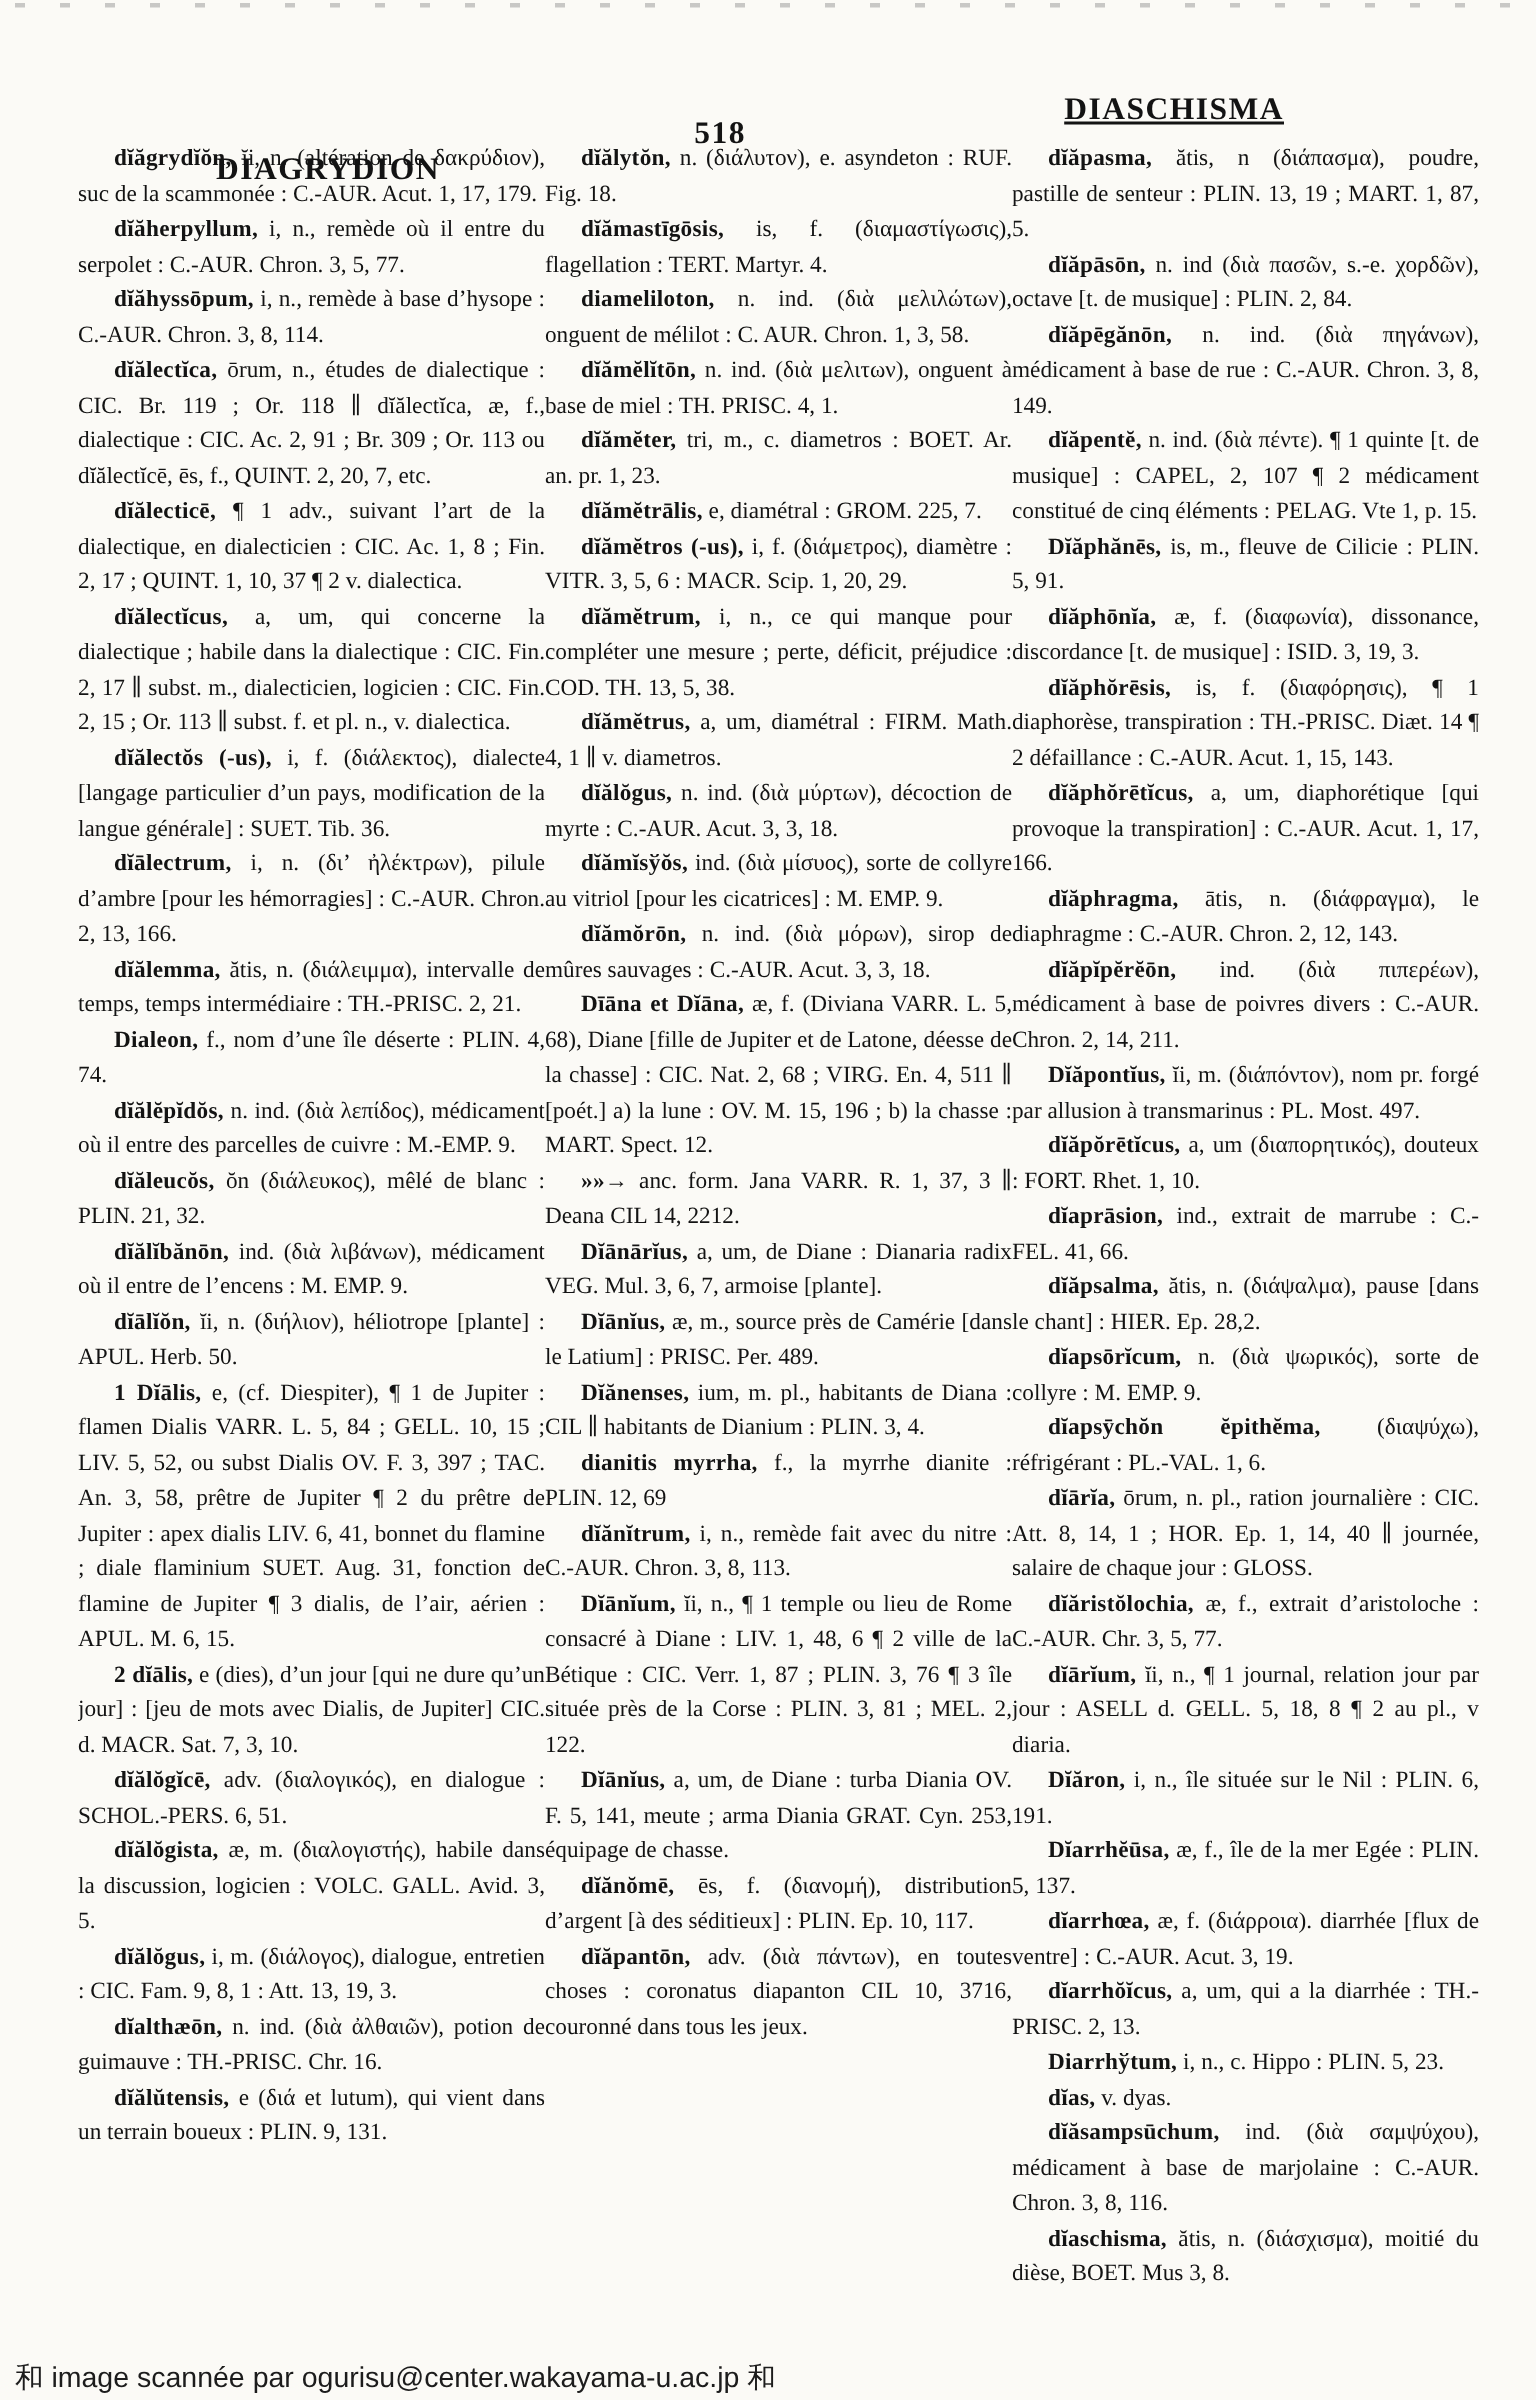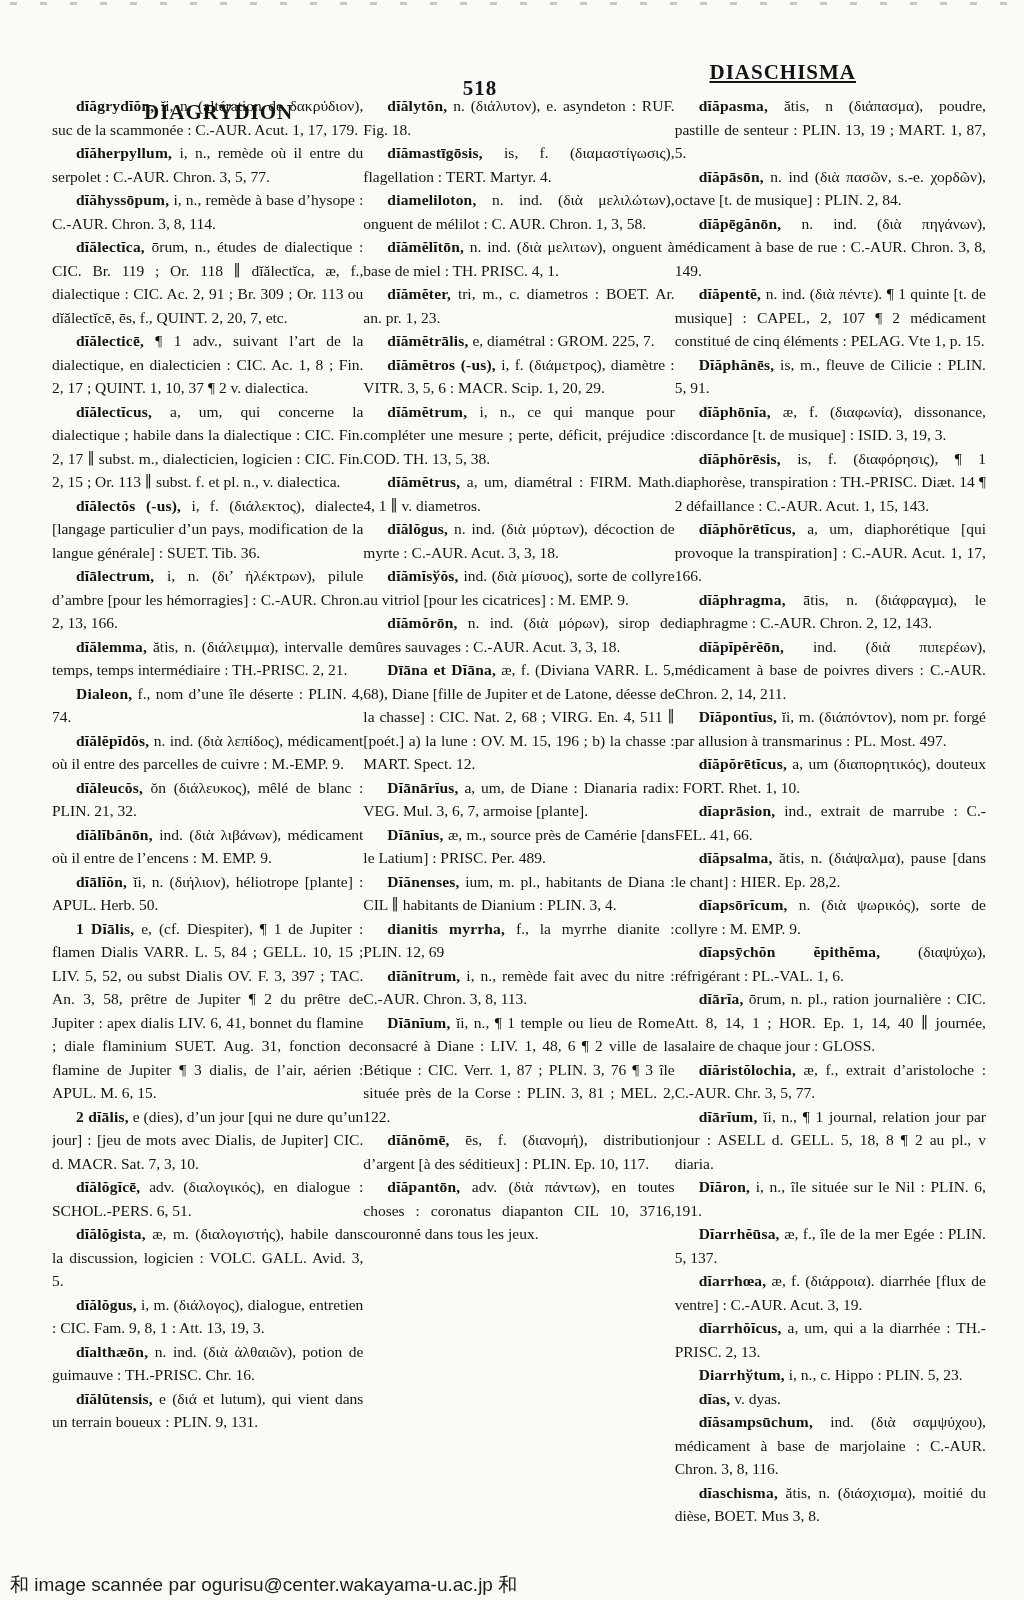--- a/index.html
+++ b/index.html
@@ -88,26 +88,28 @@
         <p class="entry"><b>dĭămĕlĭtōn,</b> n. ind. (διὰ μελιτων), onguent à base de miel : TH. PRISC. 4, 1.</p>
         <p class="entry"><b>dĭămĕter,</b> tri, m., c. diametros : BOET. Ar. an. pr. 1, 23.</p>
         <p class="entry"><b>dĭămĕtrālis,</b> e, diamétral : GROM. 225, 7.</p>
         <p class="entry"><b>dĭămĕtros (-us),</b> i, f. (διάμετρος), diamètre : VITR. 3, 5, 6 : MACR. Scip. 1, 20, 29.</p>
         <p class="entry"><b>dĭămĕtrum,</b> i, n., ce qui manque pour compléter une mesure ; perte, déficit, préjudice : COD. TH. 13, 5, 38.</p>
         <p class="entry"><b>dĭămĕtrus,</b> a, um, diamétral : FIRM. Math. 4, 1 ∥ v. diametros.</p>
         <p class="entry"><b>dĭălŏgus,</b> n. ind. (διὰ μύρτων), décoction de myrte : C.-AUR. Acut. 3, 3, 18.</p>
         <p class="entry"><b>dĭămĭsўŏs,</b> ind. (διὰ μίσυος), sorte de collyre au vitriol [pour les cicatrices] : M. EMP. 9.</p>
         <p class="entry"><b>dĭămŏrōn,</b> n. ind. (διὰ μόρων), sirop de mûres sauvages : C.-AUR. Acut. 3, 3, 18.</p>
         <p class="entry"><b>Dīāna et Dĭāna,</b> æ, f. (Diviana VARR. L. 5, 68), Diane [fille de Jupiter et de Latone, déesse de la chasse] : CIC. Nat. 2, 68 ; VIRG. En. 4, 511 ∥ [poét.] a) la lune : OV. M. 15, 196 ; b) la chasse : MART. Spect. 12.</p>
+        <p class="entry"><b>»»→</b> anc. form. Jana VARR. R. 1, 37, 3 ∥ Deana CIL 14, 2212.</p>
         <p class="entry"><b>Dĭānārĭus,</b> a, um, de Diane : Dianaria radix VEG. Mul. 3, 6, 7, armoise [plante].</p>
         <p class="entry"><b>Dĭānĭus,</b> æ, m., source près de Camérie [dans le Latium] : PRISC. Per. 489.</p>
         <p class="entry"><b>Dĭănenses,</b> ium, m. pl., habitants de Diana : CIL ∥ habitants de Dianium : PLIN. 3, 4.</p>
         <p class="entry"><b>dianitis myrrha,</b> f., la myrrhe dianite : PLIN. 12, 69</p>
         <p class="entry"><b>dĭănĭtrum,</b> i, n., remède fait avec du nitre : C.-AUR. Chron. 3, 8, 113.</p>
         <p class="entry"><b>Dĭānĭum,</b> ĭi, n., ¶ 1 temple ou lieu de Rome consacré à Diane : LIV. 1, 48, 6 ¶ 2 ville de la Bétique : CIC. Verr. 1, 87 ; PLIN. 3, 76 ¶ 3 île située près de la Corse : PLIN. 3, 81 ; MEL. 2, 122.</p>
+        <p class="entry"><b>Dĭānĭus,</b> a, um, de Diane : turba Diania OV. F. 5, 141, meute ; arma Diania GRAT. Cyn. 253, équipage de chasse.</p>
         <p class="entry"><b>dĭănŏmē,</b> ēs, f. (διανομή), distribution d’argent [à des séditieux] : PLIN. Ep. 10, 117.</p>
         <p class="entry"><b>dĭăpantōn,</b> adv. (διὰ πάντων), en toutes choses : coronatus diapanton CIL 10, 3716, couronné dans tous les jeux.</p>
       </div>
     <div class="col">
         <p class="entry"><b>dĭăpasma,</b> ătis, n (διάπασμα), poudre, pastille de senteur : PLIN. 13, 19 ; MART. 1, 87, 5.</p>
         <p class="entry"><b>dĭăpāsōn,</b> n. ind (διὰ πασῶν, s.-e. χορδῶν), octave [t. de musique] : PLIN. 2, 84.</p>
         <p class="entry"><b>dĭăpēgănōn,</b> n. ind. (διὰ πηγάνων), médicament à base de rue : C.-AUR. Chron. 3, 8, 149.</p>
         <p class="entry"><b>dĭăpentĕ,</b> n. ind. (διὰ πέντε). ¶ 1 quinte [t. de musique] : CAPEL, 2, 107 ¶ 2 médicament constitué de cinq éléments : PELAG. Vte 1, p. 15.</p>
         <p class="entry"><b>Dĭăphănēs,</b> is, m., fleuve de Cilicie : PLIN. 5, 91.</p>
         <p class="entry"><b>dĭăphōnĭa,</b> æ, f. (διαφωνία), dissonance, discordance [t. de musique] : ISID. 3, 19, 3.</p>

